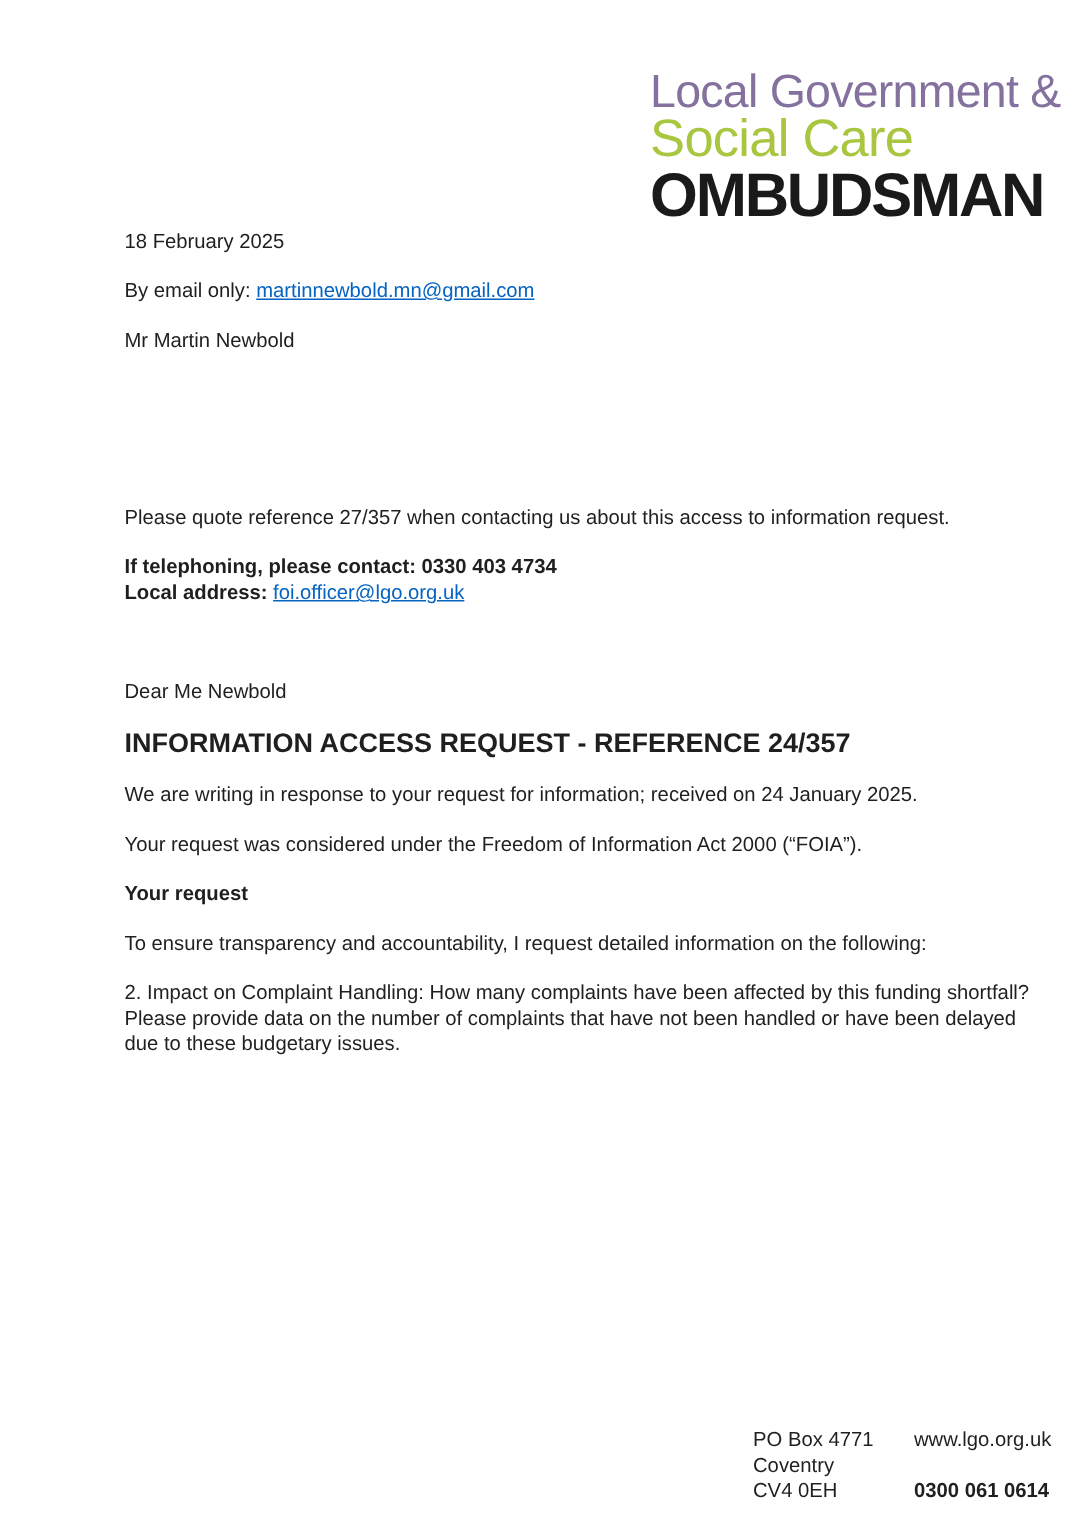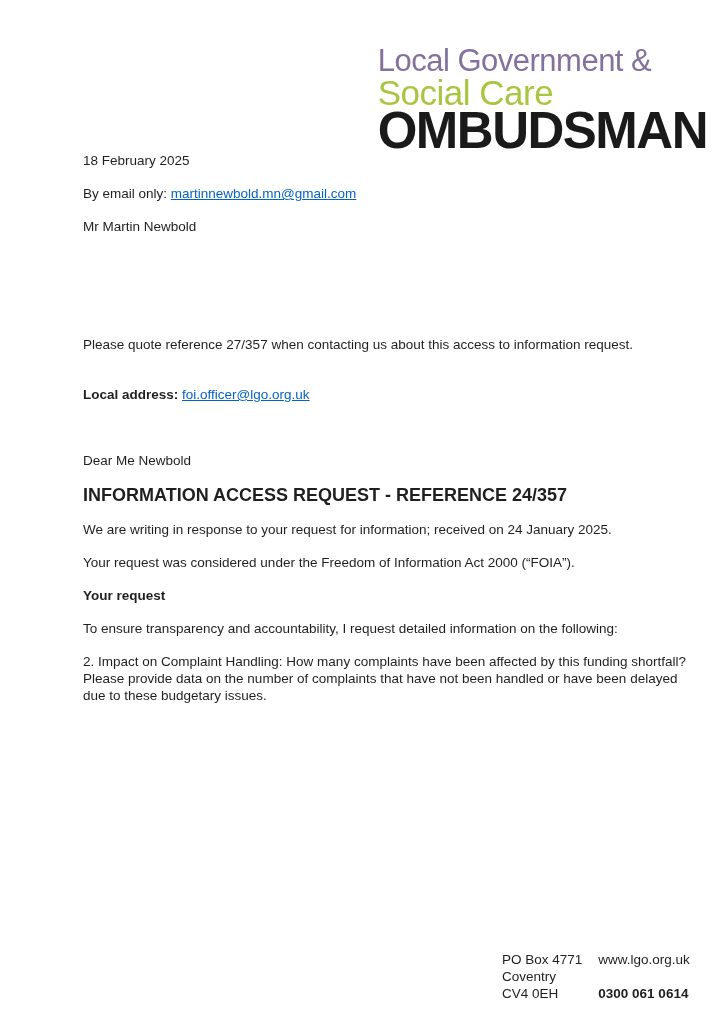--- a/index.html
+++ b/index.html
@@ -28,21 +28,21 @@
     letter-spacing: -0.5px;
     color: var(--logo-purple, #84719e);
   }
   .logo-line2 {
     font-size: 35px;
     line-height: 31px;
     letter-spacing: -0.5px;
     color: var(--logo-green, #a8c63f);
   }
   .logo-line3 {
-    font-size: 51px;
+    font-size: 41px;
     line-height: 45px;
     font-weight: 700;
     letter-spacing: -1.5px;
     color: var(--logo-black, #1a1a1a);
   }
 
   
   main {
     padding: 152px 36px 0 83px;
   }
@@ -61,21 +61,21 @@
     text-decoration: underline;
     cursor: pointer;
   }
 
   
   footer {
     position: absolute;
     left: 502px;
     top: 951px;
     display: flex;
-    gap: 16px;
+    gap: 27px;
   }
   footer .fcol { display: flex; flex-direction: column; }
   footer .fline { min-height: 17px; line-height: 17px; }
   footer .fline.bold { font-weight: 700; }
 </style>
 </head>
 <body>
 
 <header class="logo">
   <div class="logo-line1">Local Government &amp;</div>
@@ -88,21 +88,21 @@
 
   <p><span>By email only: </span><a class="link">martinnewbold.mn@gmail.com</a></p>
 
   <p>Mr Martin Newbold</p>
 
   <div class="spacer-a"></div>
 
   <p>Please quote reference 27/357 when contacting us about this access to information request.</p>
 
   <p>
-    <br>
+    <span class="bold">If telephoning, please contact: 0330 403 4734</span><br>
     <span class="bold">Local address: </span><a class="link">foi.officer@lgo.org.uk</a>
   </p>
 
   <div class="spacer-b"></div>
 
   <p>Dear Me Newbold</p>
 
   <h1 class="letter-heading">INFORMATION ACCESS REQUEST - REFERENCE 24/357</h1>
 
   <p>We are writing in response to your request for information; received on 24 January 2025.</p>

